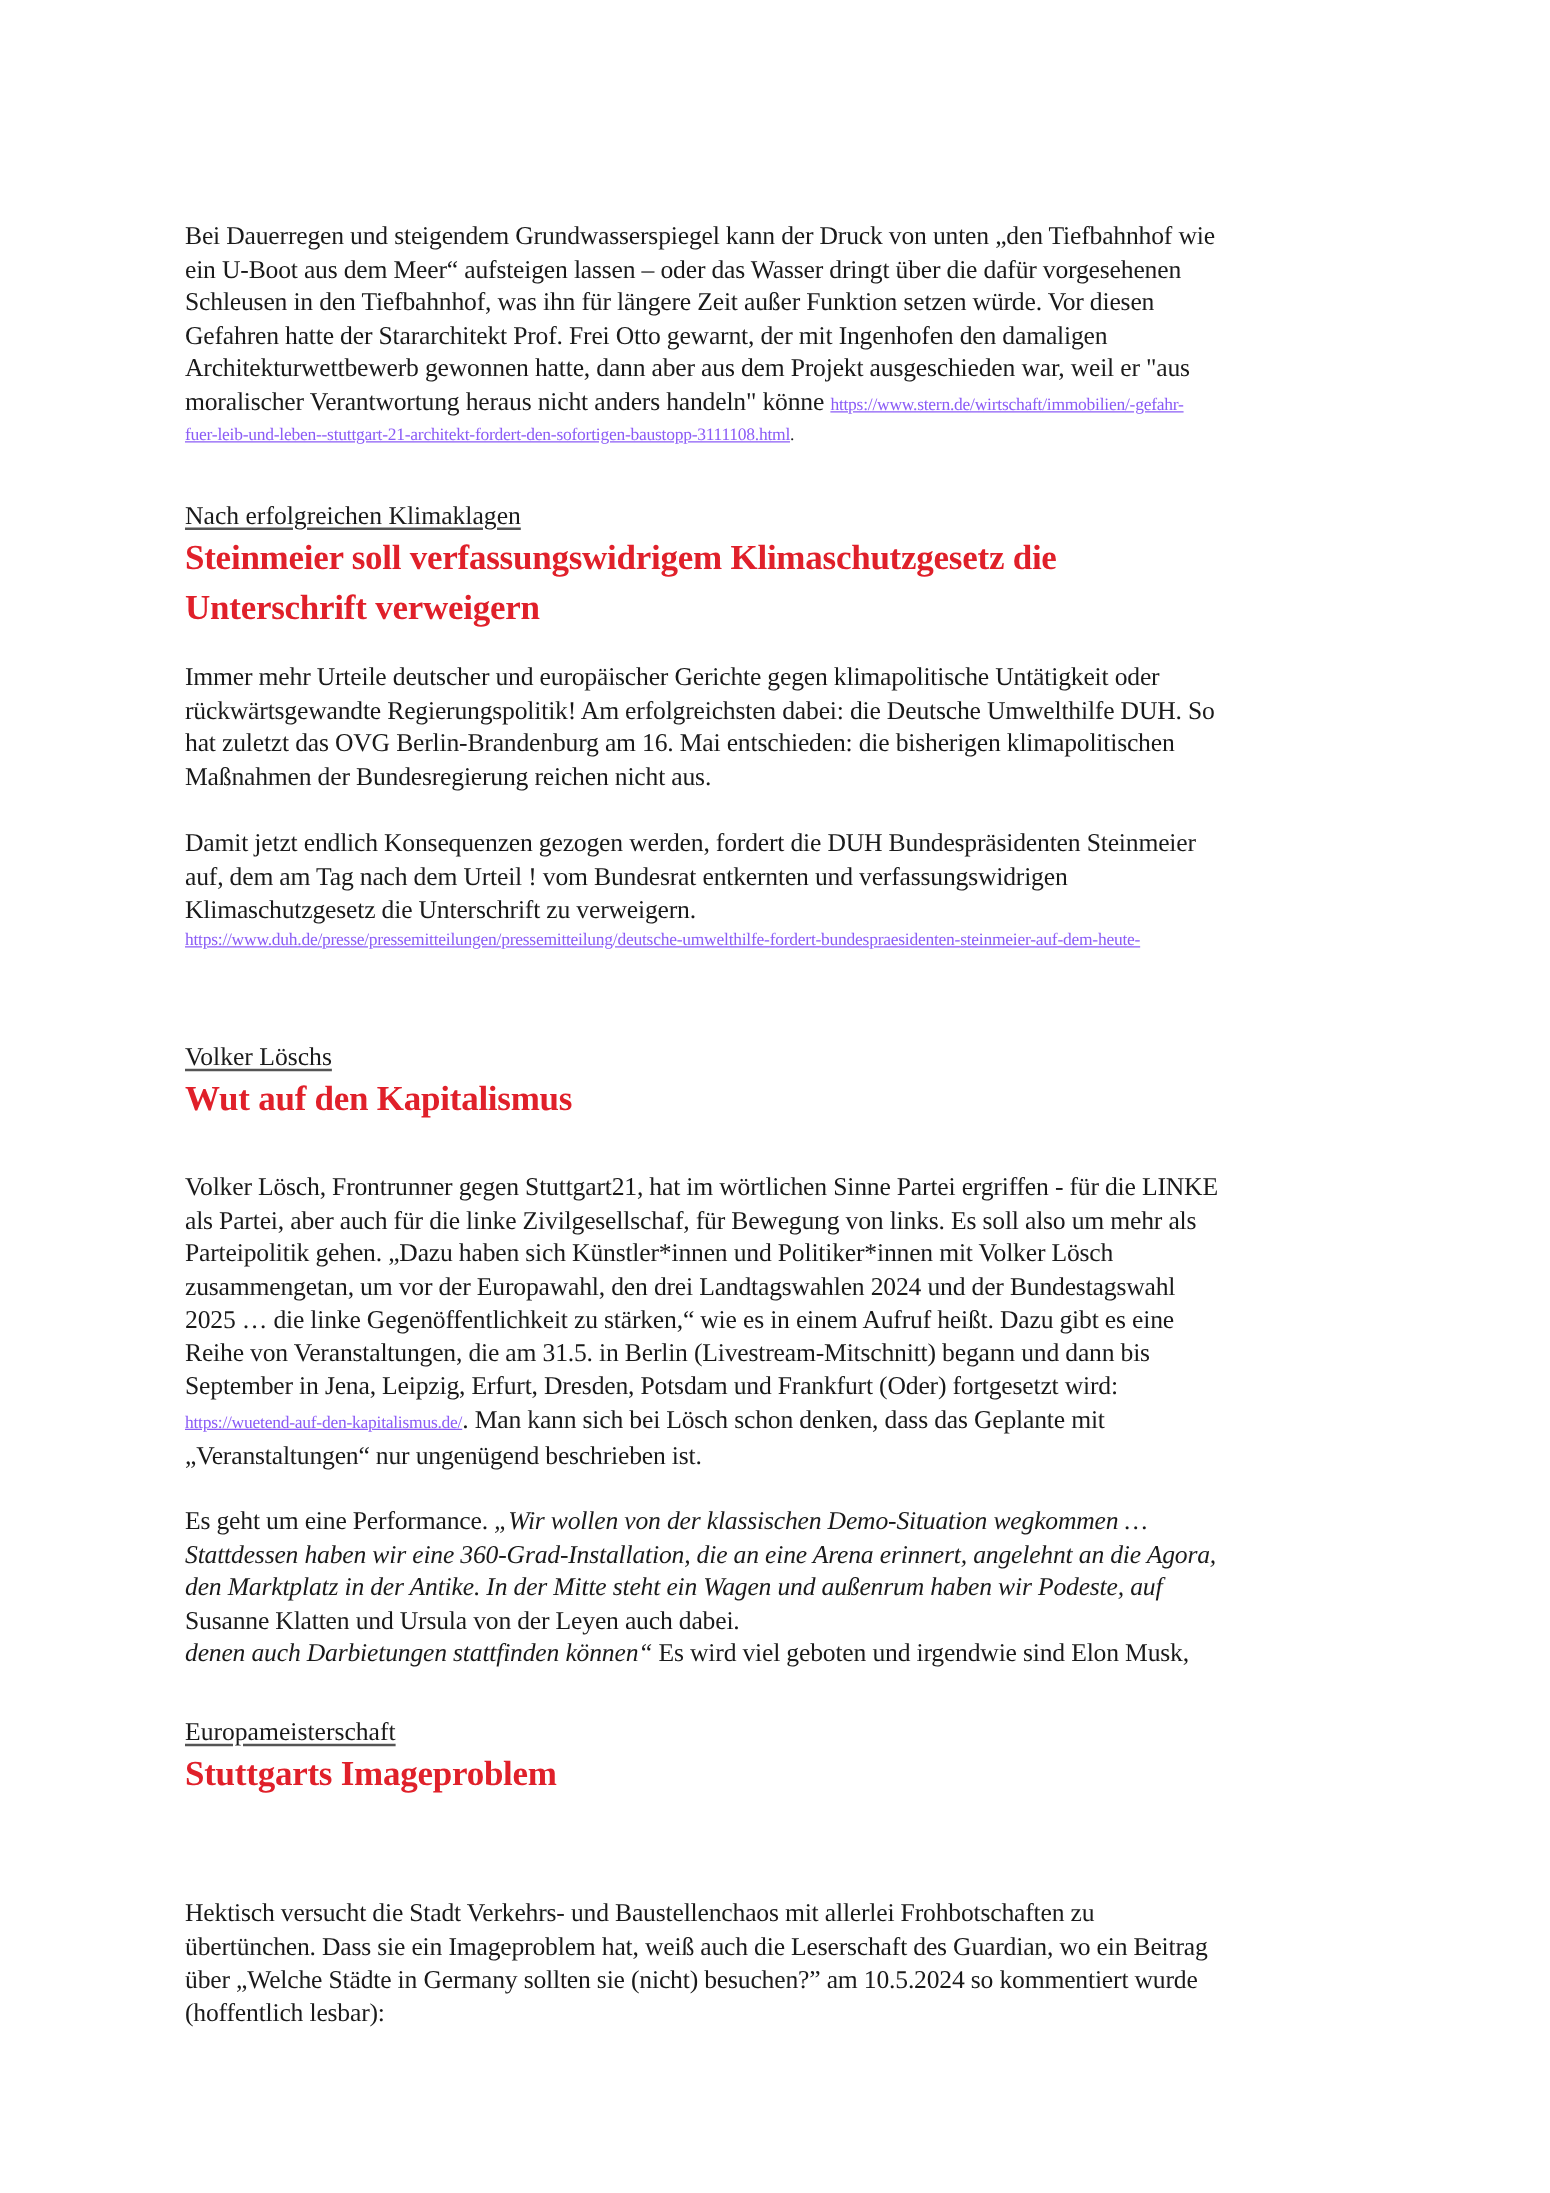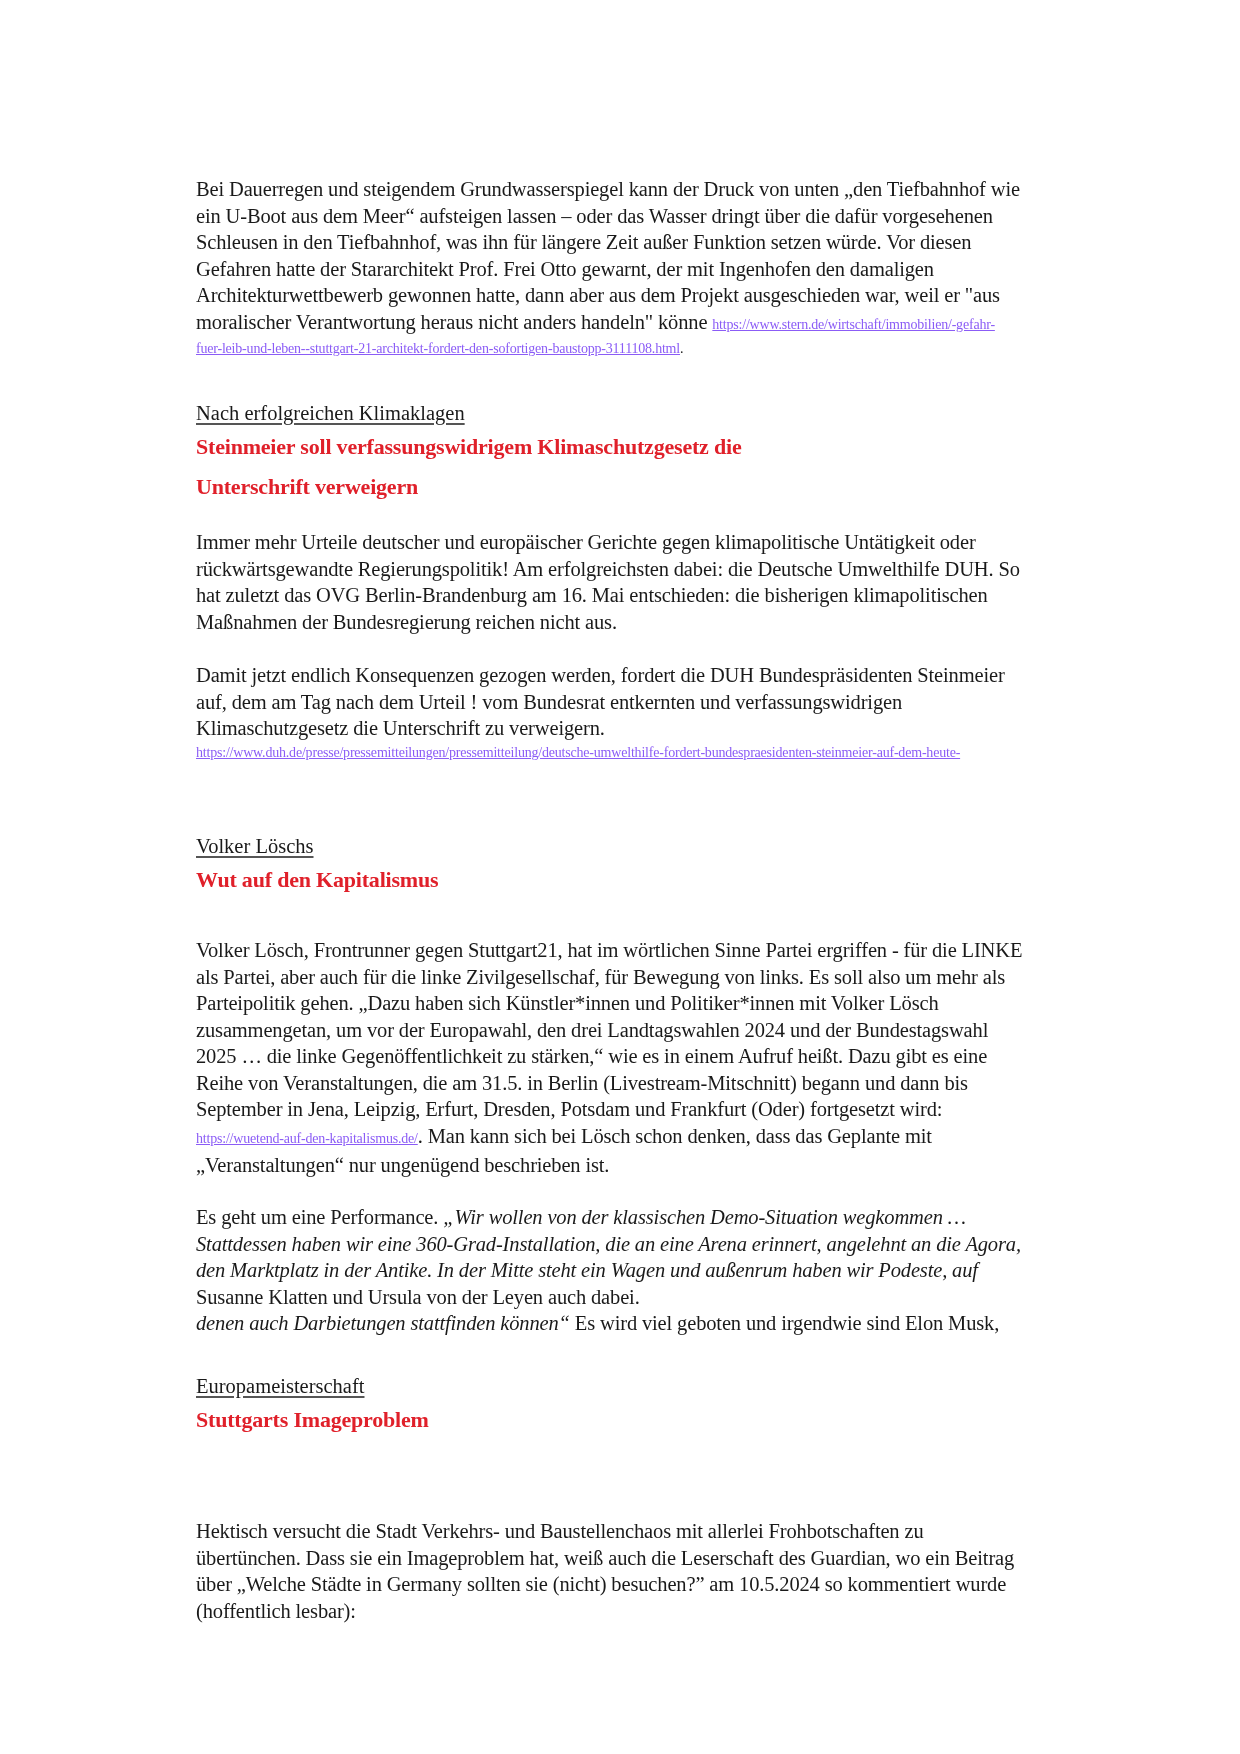--- a/index.html
+++ b/index.html
@@ -1,23 +1,23 @@
 <!DOCTYPE html>
 <html><head>
 <meta charset="utf-8">
 <style>
   html, body { margin: 0; padding: 0; background: #ffffff; }
   body { width: 1240px; height: 1754px; position: relative; overflow: hidden;
          font-family: "Liberation Serif", "DejaVu Serif", serif; color: #1a1a1a; }
-  .block { position: absolute; left: 148px; width: 960px; margin-left: 48px; }
+  .block { position: absolute; left: 148px; width: 960px; }
   .body-text { font-size: 20.5px; line-height: 26.5px; letter-spacing: -0.15px; }
   .line { display: block; white-space: nowrap; }
   .kicker { font-size: 20.5px; line-height: 26px; text-decoration: underline;
             text-decoration-color: #555; text-underline-offset: 3px; color: #1a1a1a; }
-  .headline { font-size: 22px; line-height: 40px; font-weight: bold; color: #e0202a; letter-spacing: -0.2px; }
+  .headline { font-size: 28px; line-height: 40px; font-weight: bold; color: #e0202a; letter-spacing: -0.2px; }
   a.link { color: #8b5cf6; text-decoration: underline; font-size: 14px; letter-spacing: -0.2px; }
   .link-line { display: block; white-space: nowrap; font-size: 14px; line-height: 21px; }
   .quote { font-style: italic; }
 </style>
 </head>
 <body>
 
 <div class="block body-text" style="top:176px;">
   <span class="line">Bei Dauerregen und steigendem Grundwasserspiegel kann der Druck von unten „den Tiefbahnhof wie</span>
   <span class="line">ein U-Boot aus dem Meer“ aufsteigen lassen – oder das Wasser dringt über die dafür vorgesehenen</span>

